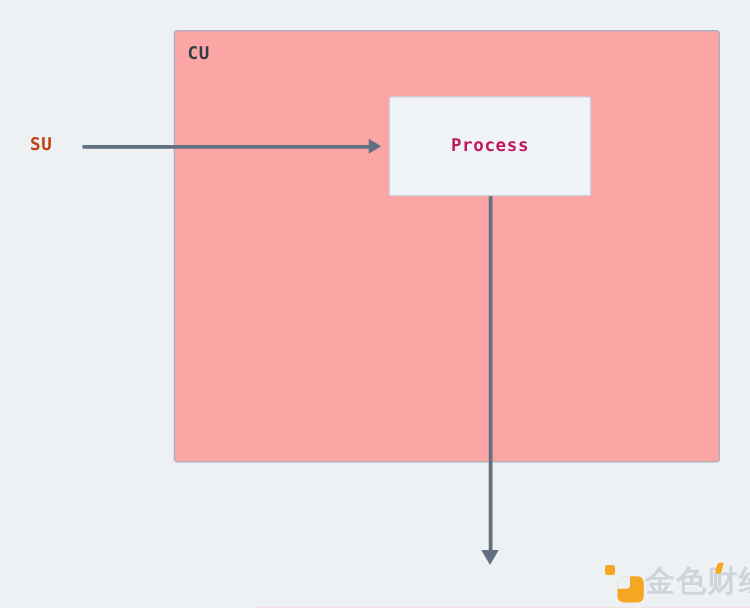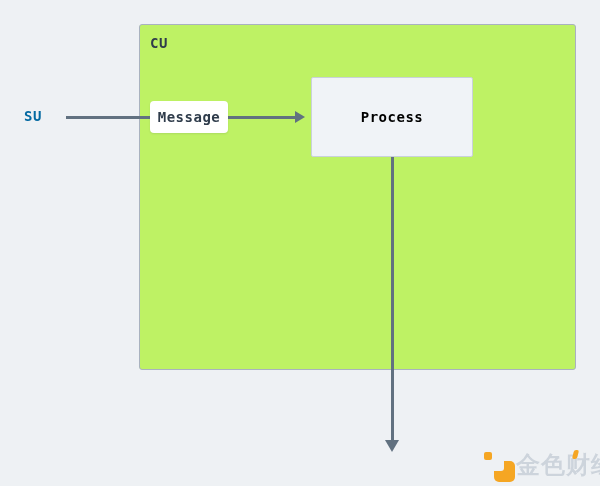--- a/index.html
+++ b/index.html
@@ -13,42 +13,42 @@
     height: 486px;
     background: #eef1f4;
     overflow: hidden;
   }
 
   
   .cu-box {
     position: absolute;
     left: 139px; top: 24px;
     width: 437px; height: 346px;
-    background: #bef264;
+    background: #fca5a5;
     border: 1px solid #a9b2bf;
     border-radius: 3px;
     box-sizing: border-box;
     z-index: 1;
   }
   .cu-label {
     position: absolute;
     left: 10px; top: 10px;
     font-size: 14px;
     font-weight: 700;
     color: #2f3c4b;
     letter-spacing: 0.5px;
   }
 
   
   .su-label {
     position: absolute;
     left: 24px; top: 108px;
     font-size: 14px;
     font-weight: 700;
-    color: #0369a1;
+    color: #c2410c;
     letter-spacing: 0.5px;
     z-index: 3;
   }
 
   
   .process-box {
     position: absolute;
     left: 311px; top: 77px;
     width: 162px; height: 80px;
     background: #f0f3f7;
@@ -56,21 +56,21 @@
     border-radius: 2px;
     box-sizing: border-box;
     display: flex;
     align-items: center;
     justify-content: center;
     z-index: 2;
   }
   .process-box .box-text {
     font-size: 14px;
     font-weight: 600;
-    color: #000000;
+    color: #be185d;
     letter-spacing: 0.5px;
   }
 
   
   .h-line {
     position: absolute;
     left: 66px; top: 116px;
     width: 230px; height: 3px;
     background: #617180;
     z-index: 3;
@@ -174,23 +174,20 @@
   <div class="cu-box">
     <div class="cu-label">CU</div>
   </div>
 
   <div class="process-box">
     <span class="box-text">Process</span>
   </div>
 
   <div class="h-line"></div>
   <div class="arrowhead-right"></div>
-  <div class="edge-label message-label">
-    <span>Message</span>
-  </div>
 
   <div class="v-line"></div>
   <div class="arrowhead-down"></div>
 
   <div class="watermark">
     <div class="wm-logo">
       <div class="wm-sq-small"></div>
       <div class="wm-sq-big">
         <div class="wm-sq-notch"></div>
       </div>

